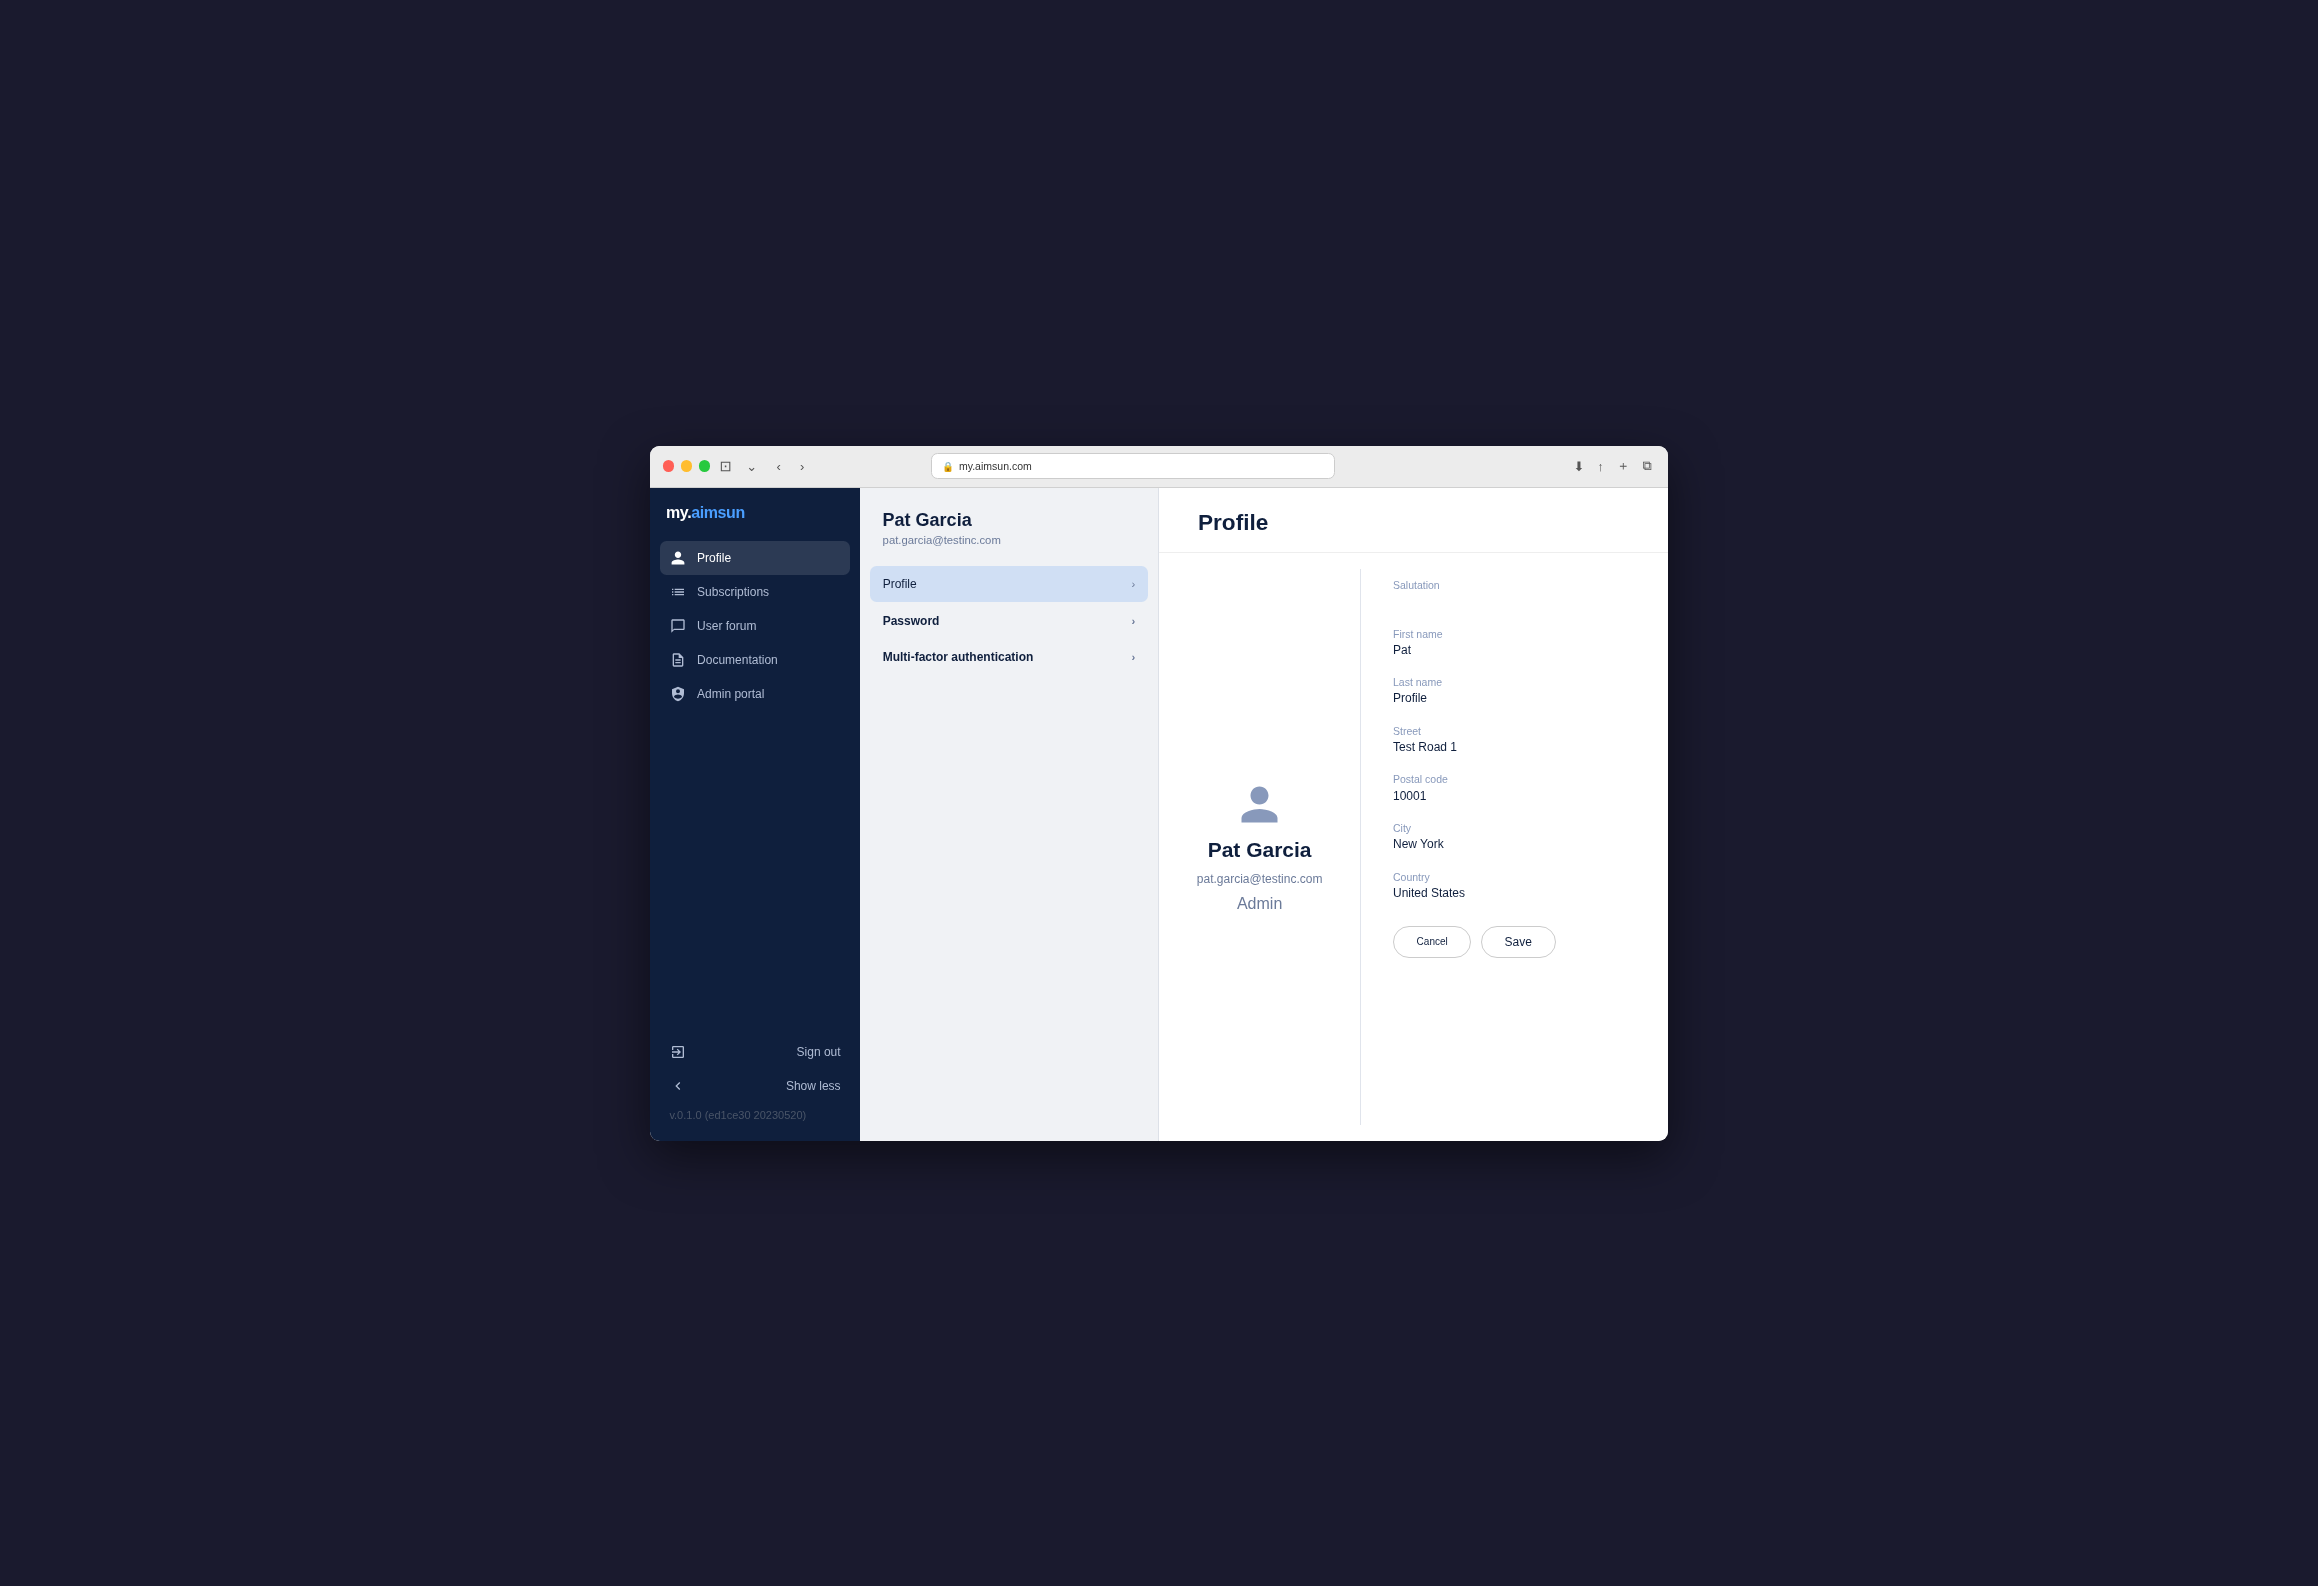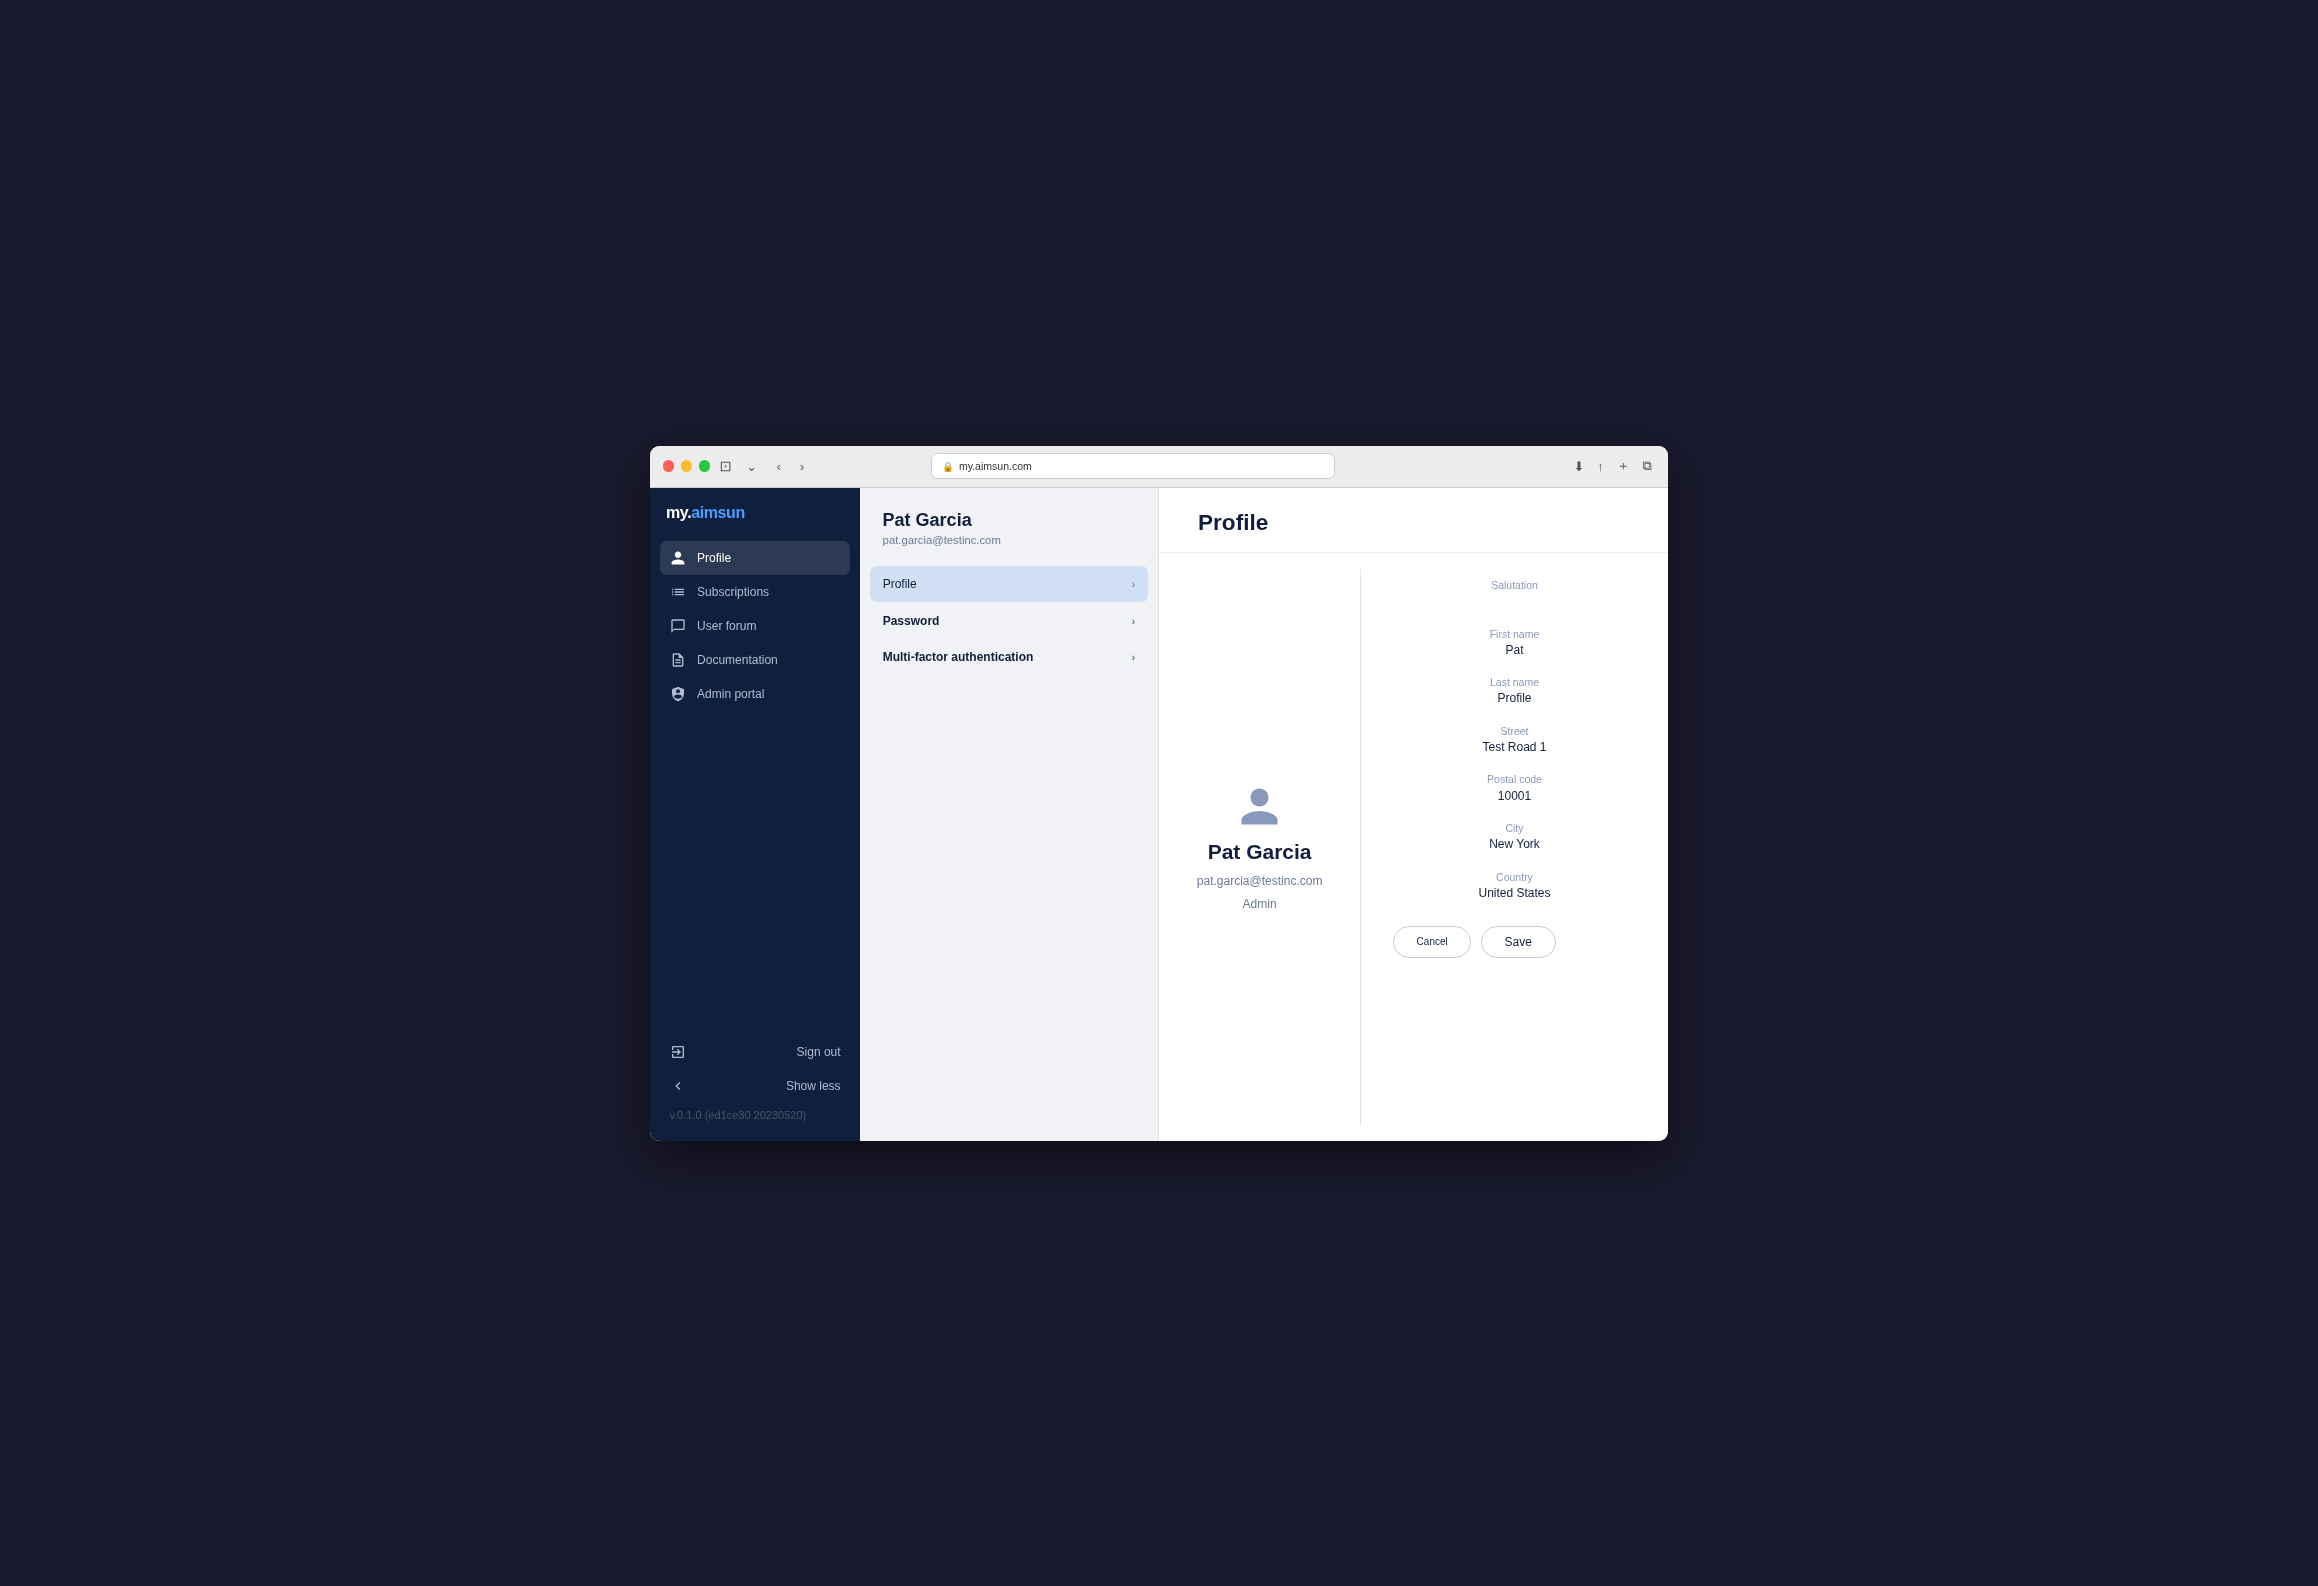--- a/index.html
+++ b/index.html
@@ -262,41 +262,40 @@
     .profile-display-name {
       font-size: 21px;
       font-weight: 600;
       color: #0f1f3d;
     }
     .profile-display-email {
       font-size: 12px;
       color: #6b7a99;
     }
     .profile-display-role {
-      font-size: 12px;
+      font-size: 16px;
       color: #6b7a99;
     }
 
     .divider-vertical {
       width: 0.8px;
       background: #e0e4ec;
       align-self: stretch;
       margin: 16px 0;
     }
 
     .profile-right {
       width: 307px;
       padding: 26px 32px;
       overflow-y: auto;
       flex-shrink: 0;
     }
 
     .field-group {
       margin-bottom: 19.4px;
-      text-align: center;
     }
     .field-label {
       font-size: 10.5px;
       color: #8899bb;
       margin-bottom: 3.2px;
       font-weight: 400;
     }
     .field-value {
       font-size: 12px;
       color: #0f1f3d;

